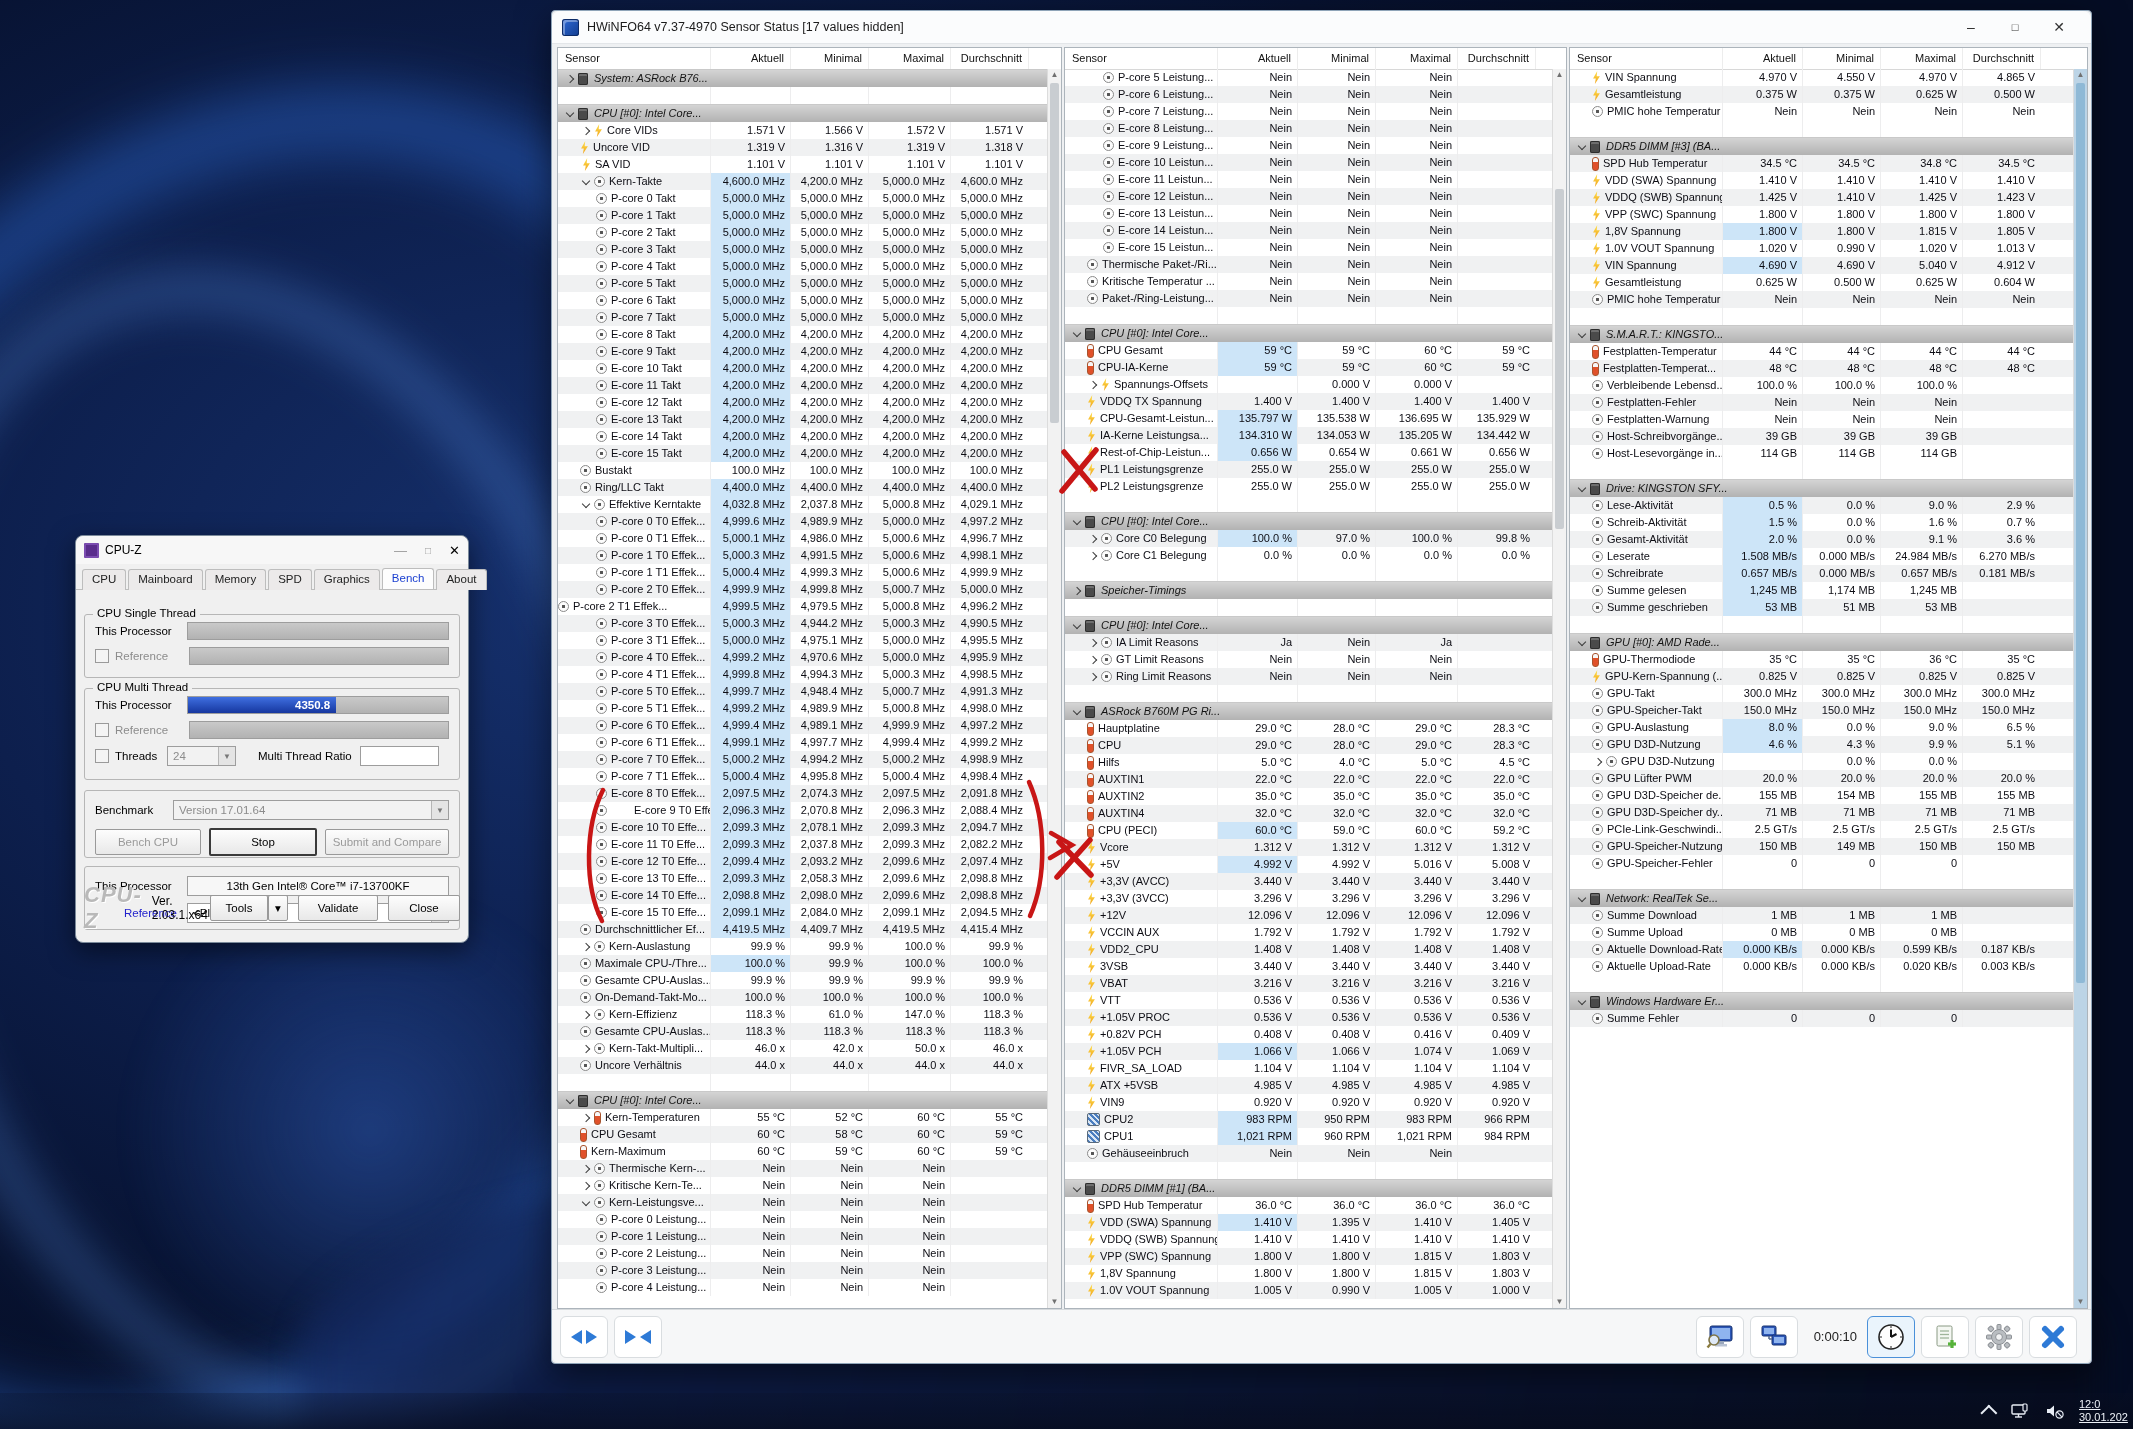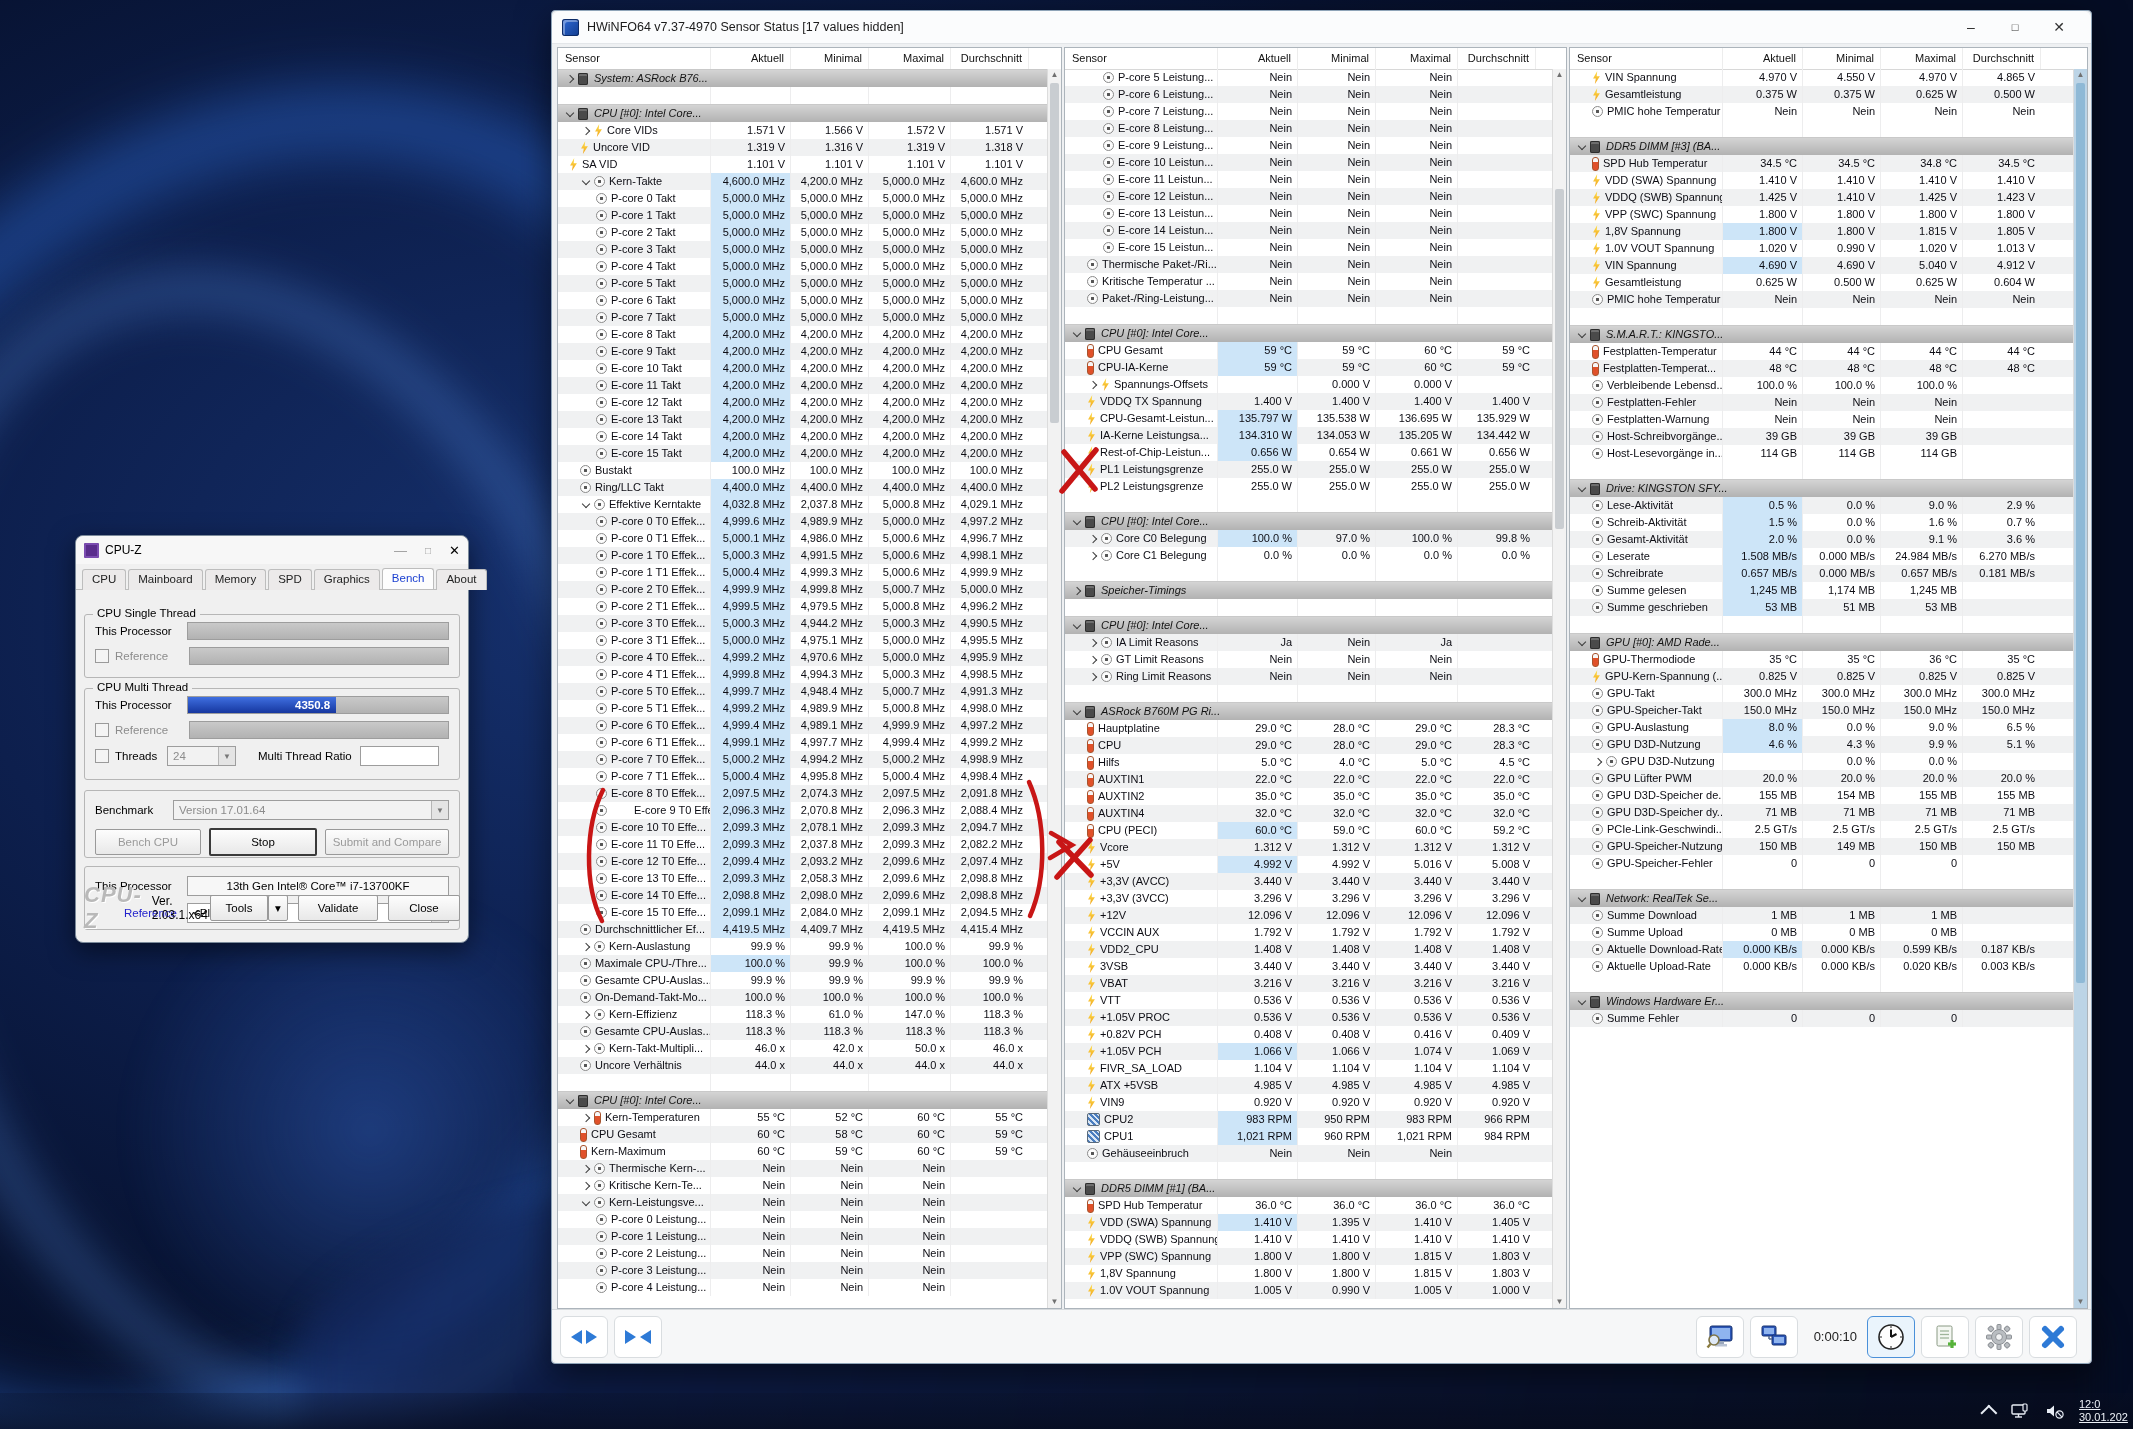--- a/index.html
+++ b/index.html
@@ -176,21 +176,21 @@
             <span class="ic volt"></span>
             <span>Uncore VID</span>
           </div>
           <div class="cell num">1.319 V</div>
           <div class="cell num">1.316 V</div>
           <div class="cell num">1.319 V</div>
           <div class="cell num">1.318 V</div>
           <div class="cell"></div>
         </div>
         <div class="row">
-          <div class="cell lab" style="padding-left: 11px;">
+          <div class="cell lab" style="padding-left: 24px;">
             <span class="ic volt"></span>
             <span>SA VID</span>
           </div>
           <div class="cell num">1.101 V</div>
           <div class="cell num">1.101 V</div>
           <div class="cell num">1.101 V</div>
           <div class="cell num">1.101 V</div>
           <div class="cell"></div>
         </div>
         <div class="row">
@@ -464,21 +464,21 @@
             <span class="ic clk"></span>
             <span>P-core 2 T0 Effek...</span>
           </div>
           <div class="cell num hl">4,999.9 MHz</div>
           <div class="cell num">4,999.8 MHz</div>
           <div class="cell num">5,000.7 MHz</div>
           <div class="cell num">5,000.0 MHz</div>
           <div class="cell"></div>
         </div>
         <div class="row">
-          <div class="cell lab" style="padding-left: 38px;">
+          <div class="cell lab" style="">
             <span class="ic clk"></span>
             <span>P-core 2 T1 Effek...</span>
           </div>
           <div class="cell num hl">4,999.5 MHz</div>
           <div class="cell num">4,979.5 MHz</div>
           <div class="cell num">5,000.8 MHz</div>
           <div class="cell num">4,996.2 MHz</div>
           <div class="cell"></div>
         </div>
         <div class="row">

